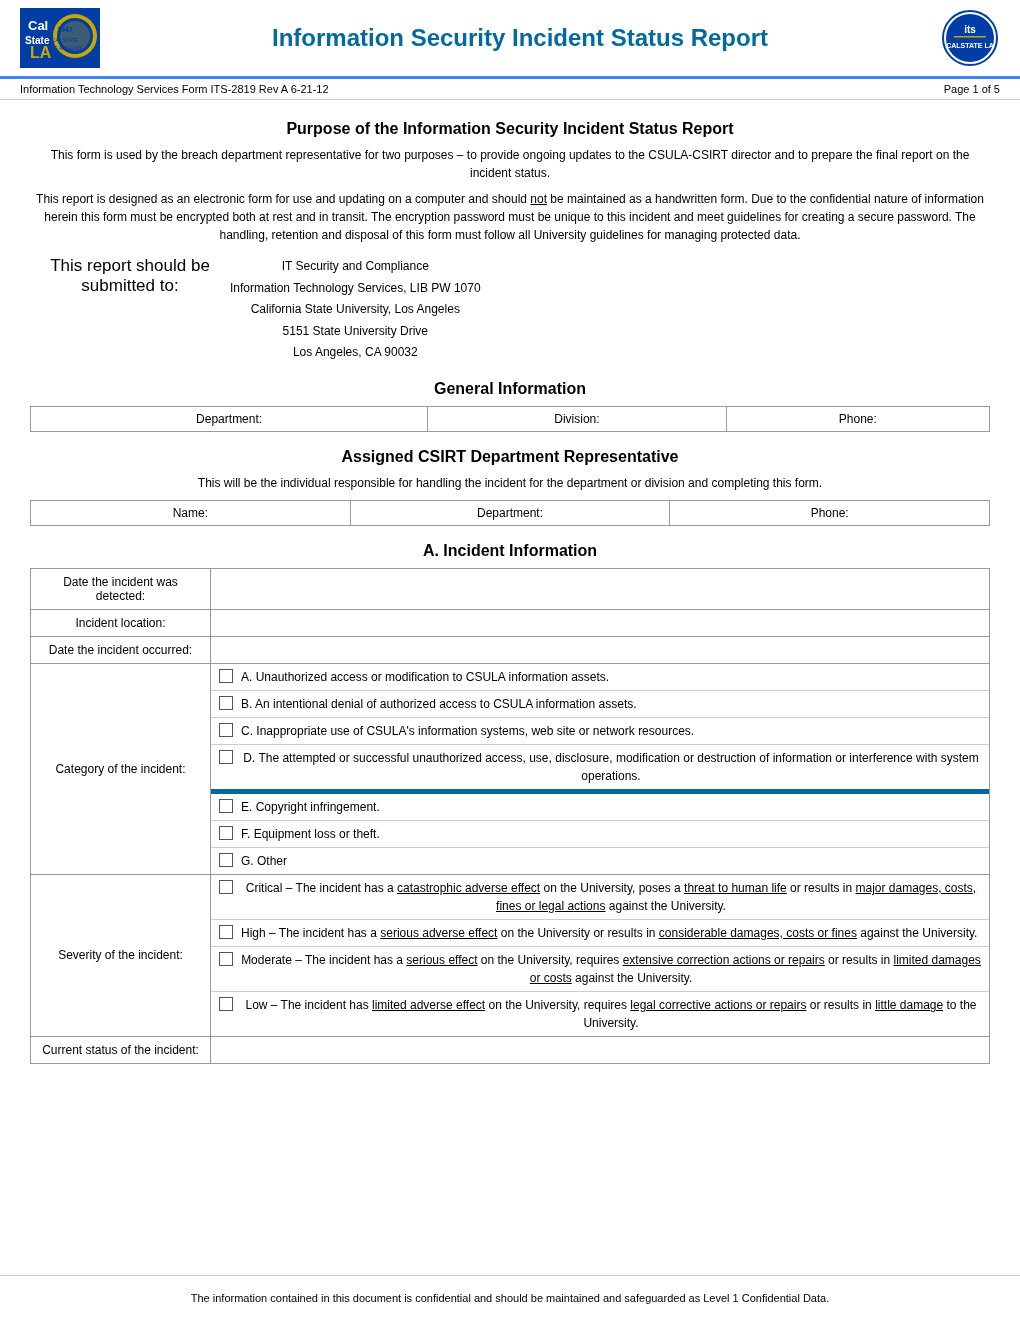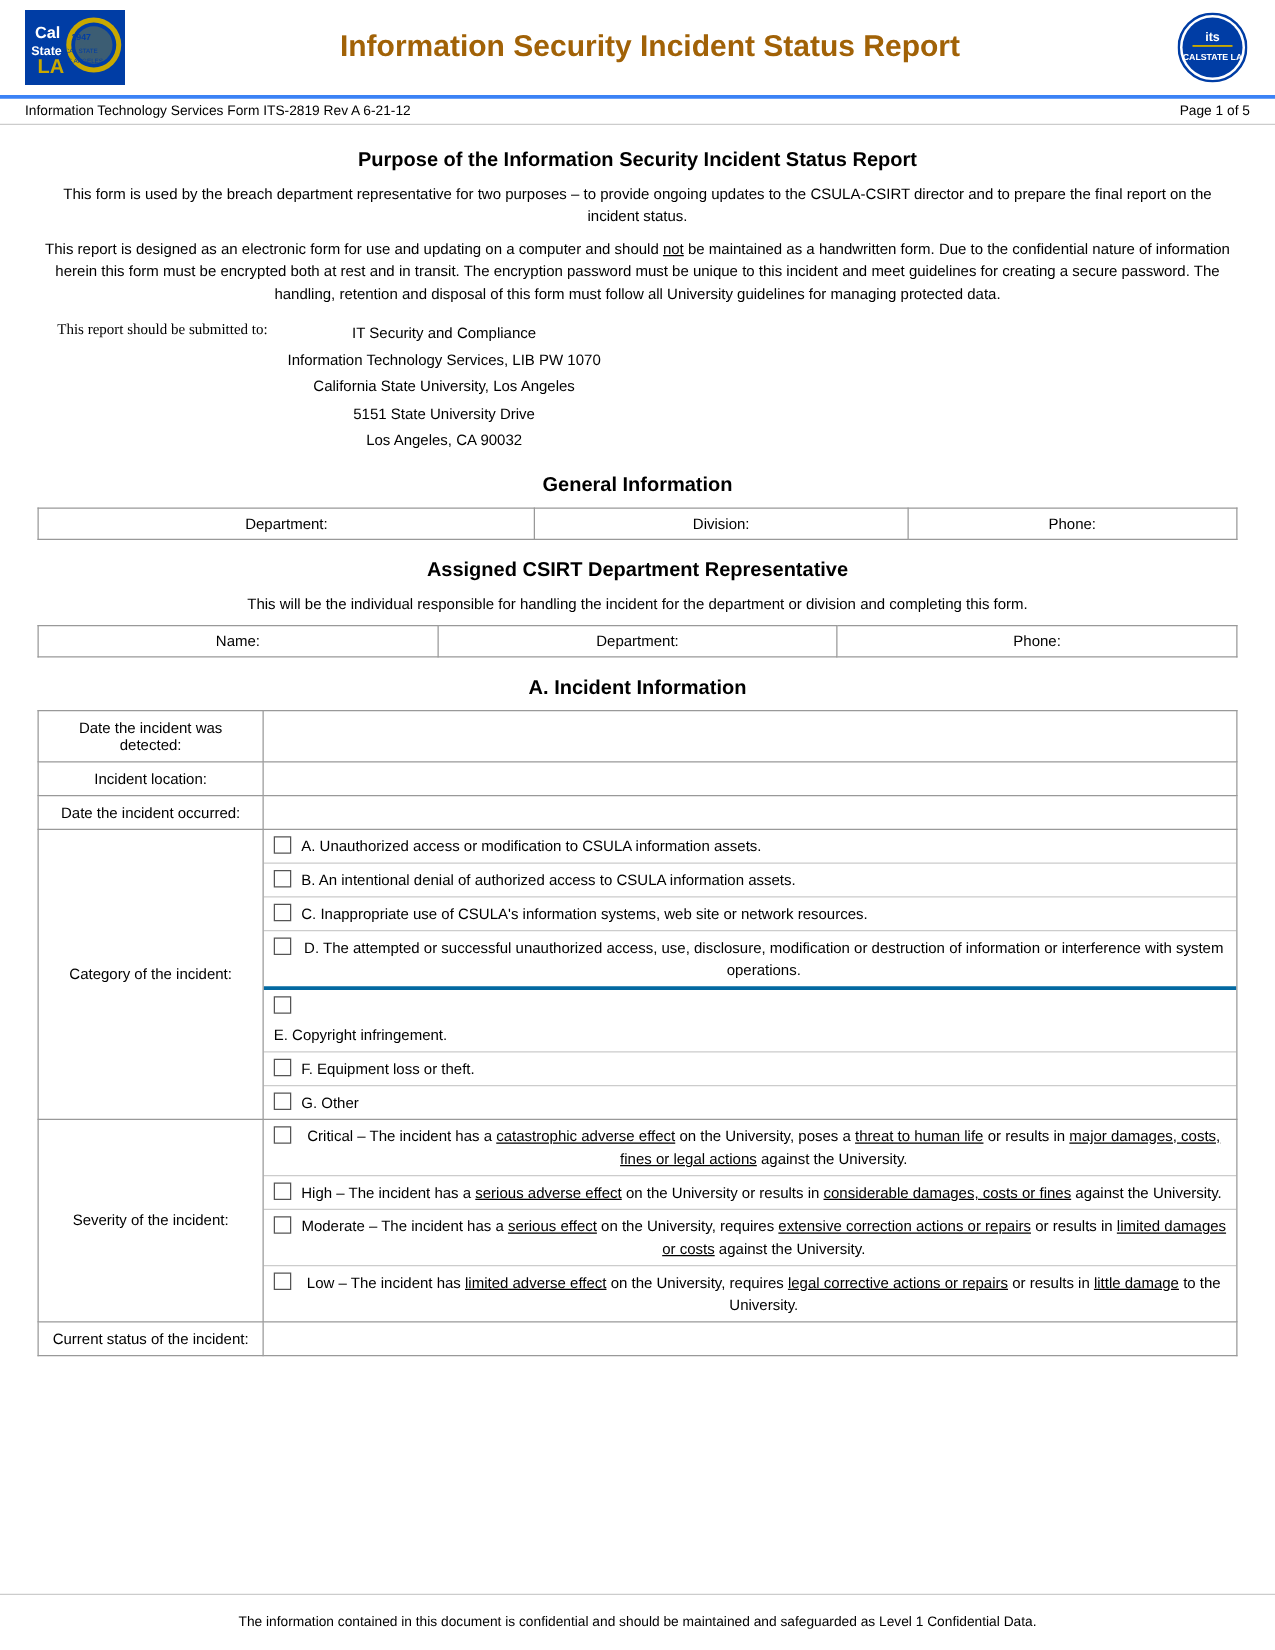--- a/index.html
+++ b/index.html
@@ -25,21 +25,21 @@
       align-items: center;
       border-bottom: 3px solid #3b82f6;
       padding: 8px 20px;
       gap: 20px;
     }
     .header-title {
       flex: 1;
       text-align: center;
       font-size: 24px;
       font-weight: bold;
-      color: #a16207;
+      color: #0369a1;
     }
     .header-its-logo {
       width: 60px;
       height: 60px;
       flex-shrink: 0;
       display: flex;
       align-items: center;
       justify-content: center;
     }
     
@@ -191,21 +191,21 @@
   <div class="content">
 
     <div>
       <div class="section-title first">Purpose of the Information Security Incident Status Report</div>
       <p class="body-text">This form is used by the breach department representative for two purposes – to provide ongoing updates to the CSULA-CSIRT director and to prepare the final report on the incident status.</p>
       <p class="body-text">
         This report is designed as an electronic form for use and updating on a computer and should <span class="underline">not</span> be maintained as a handwritten form.  Due to the confidential nature of information herein this form must be encrypted both at rest and in transit.  The encryption password must be unique to this incident and meet guidelines for creating a secure password.  The handling, retention and disposal of this form must follow all University guidelines for managing protected data.
       </p>
 
       <div style="display:flex; margin-top:12px; margin-bottom:8px;">
-        <div style="width:200px; font-size:12px; flex-shrink:0;font-family:Liberation Serif, serif;">This report should be submitted to:</div>
+        <div style="width:200px; font-size:17px; flex-shrink:0;">This report should be submitted to:</div>
         <div style="font-size:12px; line-height:1.8;">
           <div>IT Security and Compliance</div>
           <div>Information Technology Services, LIB PW 1070</div>
           <div>California State University, Los Angeles</div>
           <div>5151 State University Drive</div>
           <div>Los Angeles, CA 90032</div>
         </div>
       </div>
     </div>
 
@@ -268,21 +268,21 @@
               <span>B.  An intentional denial of authorized access to CSULA information assets.</span>
             </div>
             <div class="checkbox-row" style="border-top:1px solid #ccc;">
               <span class="checkbox-box"></span>
               <span>C.  Inappropriate use of CSULA's information systems, web site or network resources.</span>
             </div>
             <div class="checkbox-row" style="border-top:1px solid #ccc;">
               <span class="checkbox-box"></span>
               <span>D.  The attempted or successful unauthorized access, use, disclosure, modification or destruction of information or interference with system operations.</span>
             </div>
-            <div class="checkbox-row" style="border-top:3px solid #0369a1;flex-direction:column;">
+            <div class="checkbox-row" style="border-top:5px solid #0369a1;">
               <span class="checkbox-box"></span>
               <span>E.  Copyright infringement.</span>
             </div>
             <div class="checkbox-row" style="border-top:1px solid #ccc;">
               <span class="checkbox-box"></span>
               <span>F.  Equipment loss or theft.</span>
             </div>
             <div class="checkbox-row" style="border-top:1px solid #ccc;">
               <span class="checkbox-box"></span>
               <span>G.  Other</span>

